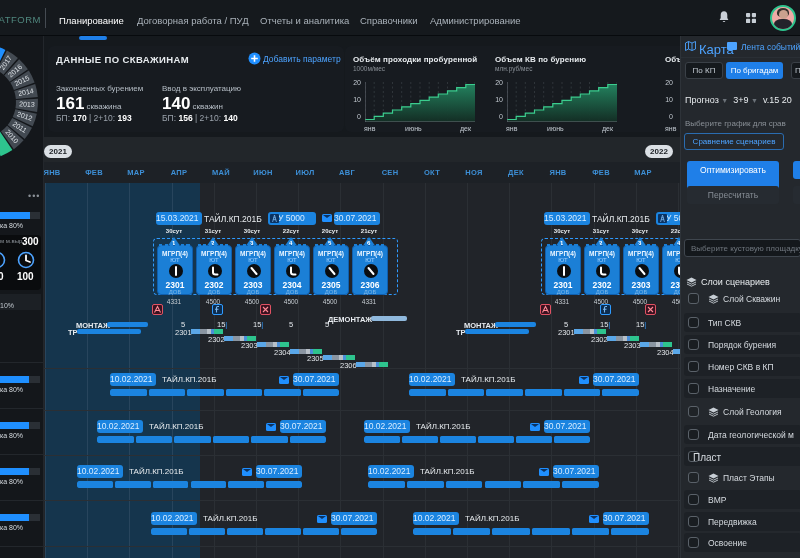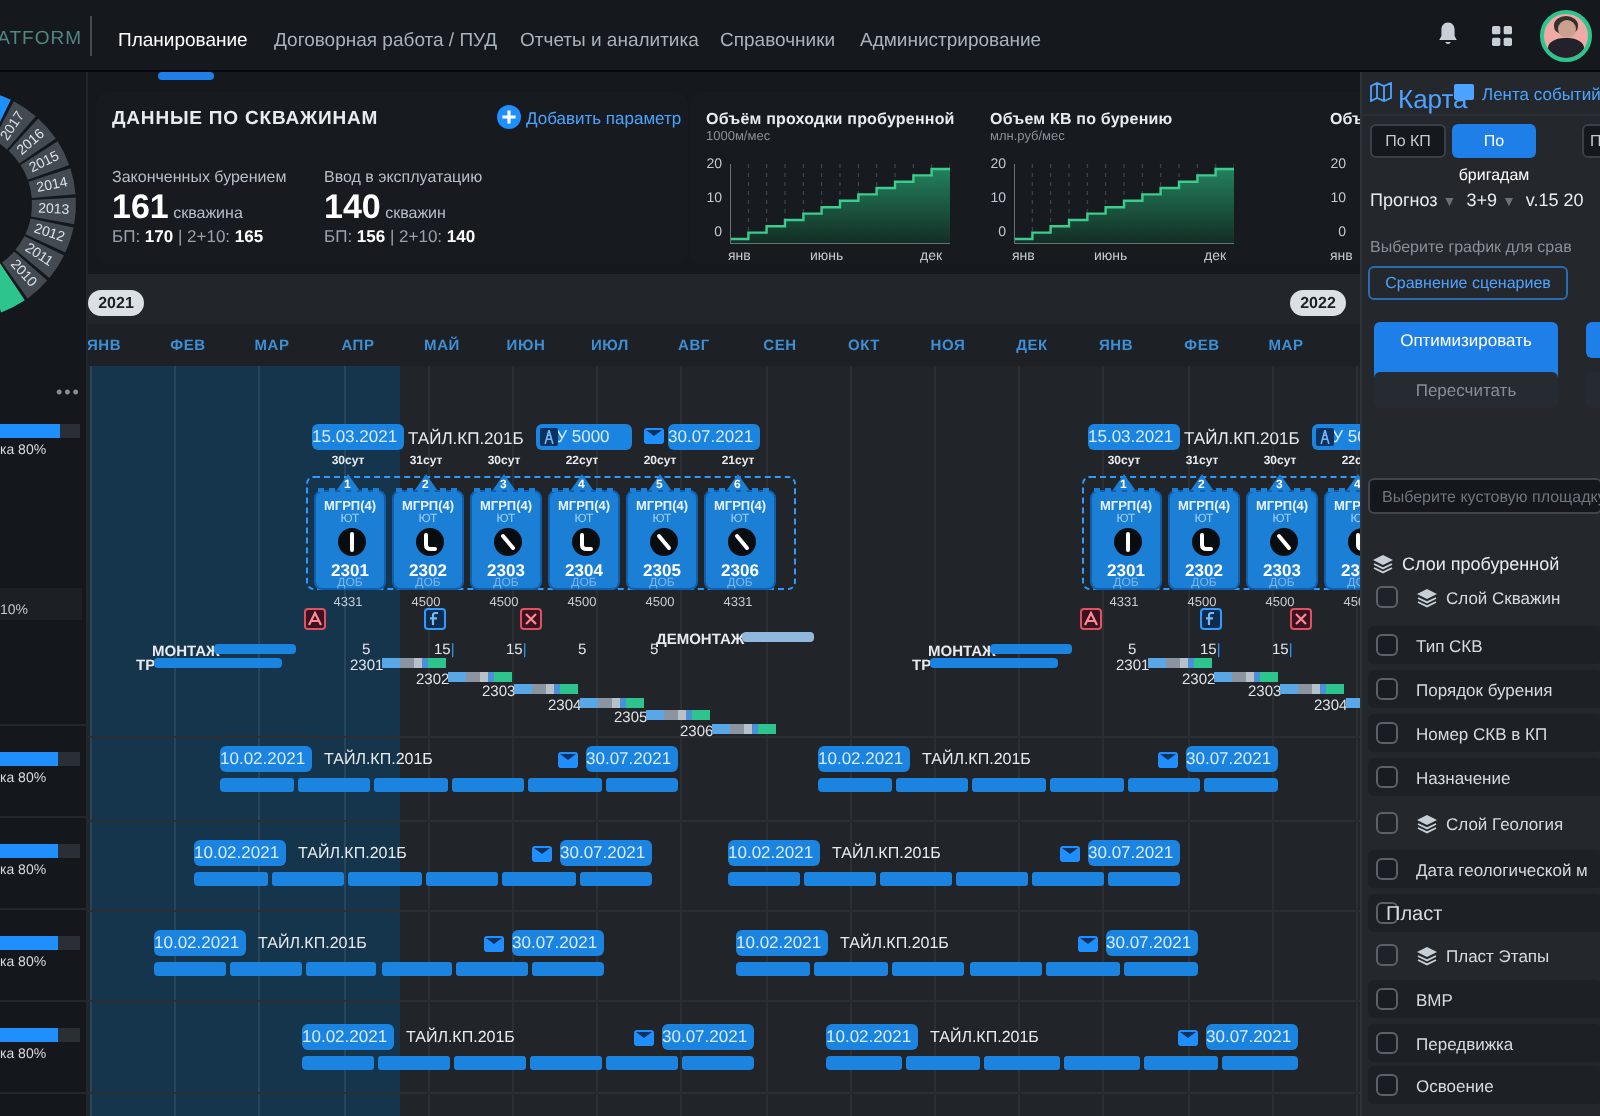--- a/index.html
+++ b/index.html
@@ -62,21 +62,21 @@
 </div>
 <div class="card" style="left:48px;top:46px;width:296px;height:86px">
 <div class="abs" style="left:8px;top:8px;font-size:9.5px;font-weight:bold;color:#e8ecef;letter-spacing:0.4px">ДАННЫЕ ПО СКВАЖИНАМ</div>
 <svg class="abs" style="left:200px;top:6px" width="13" height="13" viewBox="0 0 13 13">
         <circle cx="6.5" cy="6.5" r="6" fill="#1f8fff"></circle>
         <path d="M6.5 3.2 V9.8 M3.2 6.5 H9.8" stroke="#fff" stroke-width="1.6"></path>
       </svg>
 <div class="abs" style="left:215px;top:8px;font-size:8.5px;color:#4da3ff;white-space:nowrap">Добавить параметр</div>
 <div class="abs" style="left:8px;top:38px;font-size:8px;color:#b7bfc7">Законченных бурением</div>
 <div class="abs" style="left:8px;top:48px;font-size:17px;font-weight:bold;color:#fff">161<span style="font-size:8px;font-weight:normal;color:#b7bfc7"> скважина</span></div>
-<div class="abs" style="left:8px;top:67px;font-size:8.5px;color:#9aa2ab">БП: <b style="color:#fff">170</b> | 2+10: <b style="color:#fff">165</b></div>
+<div class="abs" style="left:8px;top:67px;font-size:8.5px;color:#9aa2ab">БП: <b style="color:#fff">170</b> | 2+10: <b style="color:#fff">193</b></div>
 <div class="abs" style="left:114px;top:38px;font-size:8px;color:#b7bfc7">Ввод в эксплуатацию</div>
 <div class="abs" style="left:114px;top:48px;font-size:17px;font-weight:bold;color:#fff">140<span style="font-size:8px;font-weight:normal;color:#b7bfc7"> скважин</span></div>
 <div class="abs" style="left:114px;top:67px;font-size:8.5px;color:#9aa2ab">БП: <b style="color:#fff">156</b> | 2+10: <b style="color:#fff">140</b></div>
 </div>
 <div class="card" style="left:345px;top:46px;width:335px;height:86px;border-radius:6px 0 0 6px">
 <div class="abs" style="left:8px;top:9px;font-size:8px;font-weight:bold;color:#e8ecef;white-space:nowrap;letter-spacing:0.1px">Объём проходки пробуренной</div>
       <div class="abs" style="left:8px;top:19px;font-size:6.5px;color:#8a9097">1000м/мес</div>
       <div class="abs" style="left:6px;top:33px;width:10px;text-align:right;font-size:7px;color:#c2c9d0">20</div>
       <div class="abs" style="left:6px;top:50px;width:10px;text-align:right;font-size:7px;color:#c2c9d0">10</div>
       <div class="abs" style="left:6px;top:67px;width:10px;text-align:right;font-size:7px;color:#c2c9d0">0</div>
@@ -540,36 +540,36 @@
 </div>
 <div class="abs" style="left:680px;top:36px;width:120px;height:522px;background:#24282d;border-left:1px solid #2e3339">
 <svg class="abs" style="left:4px;top:5px" width="11" height="10" viewBox="0 0 11 10">
         <path d="M0.5 2 L3.5 0.5 L7 2 L10.5 0.5 V8 L7 9.5 L3.5 8 L0.5 9.5 Z M3.5 0.5 V8 M7 2 V9.5" stroke="#4da3ff" stroke-width="0.9" fill="none"></path>
       </svg>
 <div class="abs" style="left:18px;top:6px;font-size:13px;color:#4da3ff;white-space:nowrap">Карта</div>
 <div class="abs" style="left:46px;top:6px;width:10px;height:8px;background:#4da3ff;border-radius:1px"></div>
 <div class="abs" style="left:60px;top:6px;font-size:8.5px;color:#4da3ff;white-space:nowrap">Лента событий</div>
 <div class="abs" style="left:0;top:21px;width:120px;height:1px;background:#2a2f35"></div>
 <div class="abs" style="left:4px;top:26px;width:38px;height:17px;background:#15191d;border:1px solid #3a4047;border-radius:3px;color:#c2c9d1;font-size:8px;text-align:center;line-height:16px">По КП</div>
-<div class="abs" style="left:45px;top:26px;width:42px;height:17px;background:#1f7fe8;border-radius:3px;color:#fff;font-size:8px;text-align:center;line-height:17px">По бригадам</div>
+<div class="abs" style="left:45px;top:26px;width:57px;height:17px;background:#1f7fe8;border-radius:3px;color:#fff;font-size:8px;text-align:center;line-height:17px">По бригадам</div>
 <div class="abs" style="left:110px;top:26px;width:10px;height:17px;background:#15191d;border:1px solid #3a4047;border-radius:3px 0 0 3px;color:#c2c9d1;font-size:8px;text-align:left;line-height:16px;padding-left:3px">П</div>
 <div class="abs" style="left:4px;top:59px;font-size:9px;color:#e8ecef;white-space:nowrap">Прогноз <span style="color:#6a7178;font-size:7px">▼</span>&nbsp; 3+9 <span style="color:#6a7178;font-size:7px">▼</span>&nbsp; v.15 20</div>
 <div class="abs" style="left:4px;top:83px;font-size:8px;color:#8a9097;white-space:nowrap">Выберите график для срав</div>
 <div class="abs" style="left:3px;top:97px;width:100px;height:17px;border:1px solid #2a6cb0;border-radius:3px;color:#4da3ff;font-size:8px;text-align:center;line-height:16px">Сравнение сценариев</div>
 <div class="abs" style="left:6px;top:125px;width:92px;height:36px;background:#1f7fe8;border-radius:3px;color:#fff;font-size:8.5px;text-align:center;line-height:18px">Оптимизировать</div>
 <div class="abs" style="left:112px;top:125px;width:8px;height:18px;background:#1f7fe8;border-radius:3px 0 0 3px"></div>
 <div class="abs" style="left:6px;top:150px;width:92px;height:18px;background:#262b31;border-radius:3px;color:#878e96;font-size:8.5px;text-align:center;line-height:18px">Пересчитать</div>
 <div class="abs" style="left:112px;top:150px;width:8px;height:18px;background:#262b31;border-radius:3px 0 0 3px"></div>
 <div class="abs" style="left:3px;top:203px;width:117px;height:18px;background:#14181c;border:1px solid #3f464e;border-radius:3px;color:#6f767e;font-size:8px;line-height:17px;padding-left:6px;white-space:nowrap;overflow:hidden">Выберите кустовую площадку</div>
 <svg class="abs" style="left:5px;top:241px" width="11" height="10" viewBox="0 0 11 10">
         <path d="M5.5 0.5 L10.5 3 L5.5 5.5 L0.5 3 Z" fill="#c7ced5"></path>
         <path d="M1 5 L5.5 7.2 L10 5" stroke="#c7ced5" stroke-width="0.9" fill="none"></path>
         <path d="M1 7 L5.5 9.2 L10 7" stroke="#c7ced5" stroke-width="0.9" fill="none"></path>
       </svg>
-<div class="abs" style="left:20px;top:241px;font-size:9px;color:#e8ecef">Слои пробуренной</div>
+<div class="abs" style="left:20px;top:241px;font-size:9px;color:#e8ecef">Слои сценариев</div>
 <div class="chk" style="left:7px;top:257px"></div>
       <svg class="abs" style="left:27px;top:258px" width="11" height="10" viewBox="0 0 11 10">
         <path d="M5.5 0.5 L10.5 3 L5.5 5.5 L0.5 3 Z" fill="#c7ced5"></path>
         <path d="M1 5 L5.5 7.2 L10 5" stroke="#c7ced5" stroke-width="0.9" fill="none"></path>
         <path d="M1 7 L5.5 9.2 L10 7" stroke="#c7ced5" stroke-width="0.9" fill="none"></path>
       </svg>
       <div class="abs" style="left:42px;top:258px;font-size:8.5px;color:#d6dbe0;white-space:nowrap">Слой Скважин</div>
 <div class="subrow" style="left:3px;top:277px"></div>
       <div class="chk" style="left:7px;top:281px"></div>
       <div class="abs" style="left:27px;top:282px;font-size:8.5px;color:#d6dbe0;white-space:nowrap">Тип СКВ</div>
@@ -630,20 +630,33 @@
         <path d="M 32.0 91.8 A 58.0 58.0 0 0 1 24.7 103.0 L 7.7 88.9 A 36.0 36.0 0 0 0 12.2 82.0 Z" fill="#434a52"></path>
         <text x="19.4" y="91.6" fill="#dde2e7" font-size="7" text-anchor="middle" dominant-baseline="middle" transform="rotate(33 19.4 91.6)">2011</text>
         <path d="M 23.6 104.2 A 58.0 58.0 0 0 1 13.8 113.2 L 1.0 95.3 A 36.0 36.0 0 0 0 7.1 89.7 Z" fill="#434a52"></path>
         <text x="11.6" y="100.8" fill="#dde2e7" font-size="7" text-anchor="middle" dominant-baseline="middle" transform="rotate(48 11.6 100.8)">2010</text>
         <path d="M 12.4 114.1 A 58.0 58.0 0 0 1 0.6 120.2 L -7.2 99.7 A 36.0 36.0 0 0 0 0.1 95.8 Z" fill="#2ec48e"></path>
       </svg>
 <div class="abs" style="left:28px;top:155px;color:#8a9097;font-size:9px;letter-spacing:1px">•••</div>
 <div class="abs" style="left:0;top:176px;width:40px;height:7px;background:#2a2f35"></div>
 <div class="abs" style="left:0;top:176px;width:30px;height:7px;background:#1f8fff"></div>
 <div class="abs" style="left:0;top:186px;color:#d6dbe0;font-size:7px">ка 80%</div>
+<div class="abs" style="left:0;top:199px;width:41px;height:55px;background:#0a0c0e;border-radius:0 4px 4px 0">
+<div class="abs" style="left:0;top:3px;color:#8a9097;font-size:6px">м м.выр</div>
+<div class="abs" style="left:22px;top:1px;color:#fff;font-size:10px;font-weight:bold">300</div>
+<svg class="abs" style="left:17px;top:16px" width="18" height="18" viewBox="0 0 18 18">
+          <circle cx="9" cy="9" r="7.5" fill="none" stroke="#4da3ff" stroke-width="1.6"></circle>
+          <path d="M9 4.5 L9 9.5 L13 11" fill="none" stroke="#fff" stroke-width="1.8" stroke-linecap="round"></path>
+        </svg>
+<svg class="abs" style="left:-12px;top:16px" width="18" height="18" viewBox="0 0 18 18">
+          <circle cx="9" cy="9" r="7.5" fill="none" stroke="#4da3ff" stroke-width="1.6"></circle>
+        </svg>
+<div class="abs" style="left:-2px;top:36px;color:#fff;font-size:10px;font-weight:bold">0</div>
+<div class="abs" style="left:17px;top:36px;color:#fff;font-size:10px;font-weight:bold">100</div>
+</div>
 <div class="abs" style="left:0;top:258px;width:41px;height:16px;background:#1c2025"></div>
 <div class="abs" style="left:0;top:266px;color:#c2c9d0;font-size:7px">10%</div>
 <div class="abs" style="left:0;top:326px;width:44px;height:1px;background:#23272c"></div>
 <div class="abs" style="left:0;top:340px;width:40px;height:7px;background:#2a2f35"></div>
 <div class="abs" style="left:0;top:340px;width:29px;height:7px;background:#1f8fff"></div>
 <div class="abs" style="left:0;top:350px;color:#d6dbe0;font-size:7px">ка 80%</div>
 <div class="abs" style="left:0;top:372px;width:44px;height:1px;background:#23272c"></div>
 <div class="abs" style="left:0;top:386px;width:40px;height:7px;background:#2a2f35"></div>
 <div class="abs" style="left:0;top:386px;width:29px;height:7px;background:#1f8fff"></div>
 <div class="abs" style="left:0;top:396px;color:#d6dbe0;font-size:7px">ка 80%</div>

